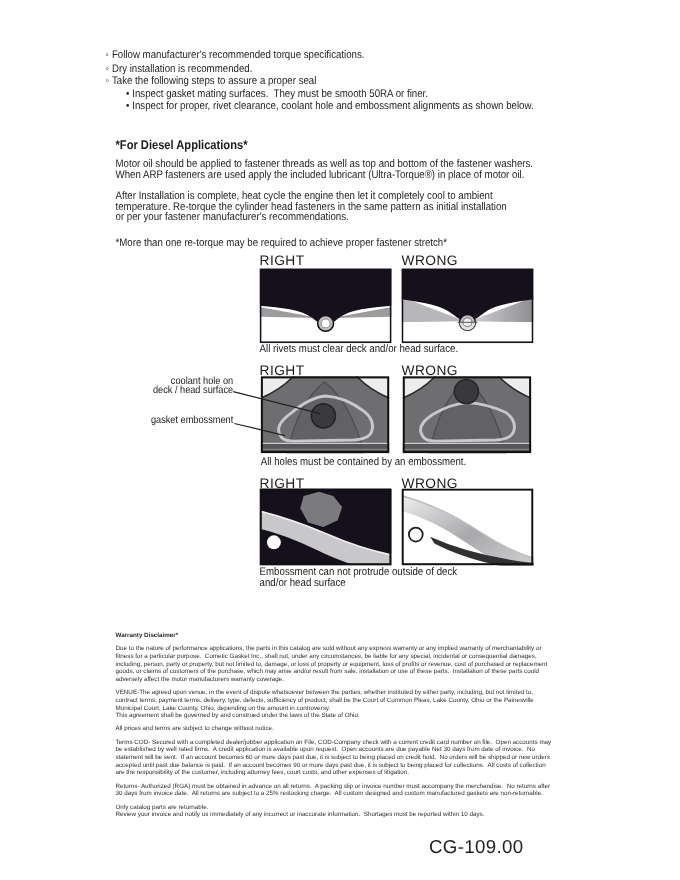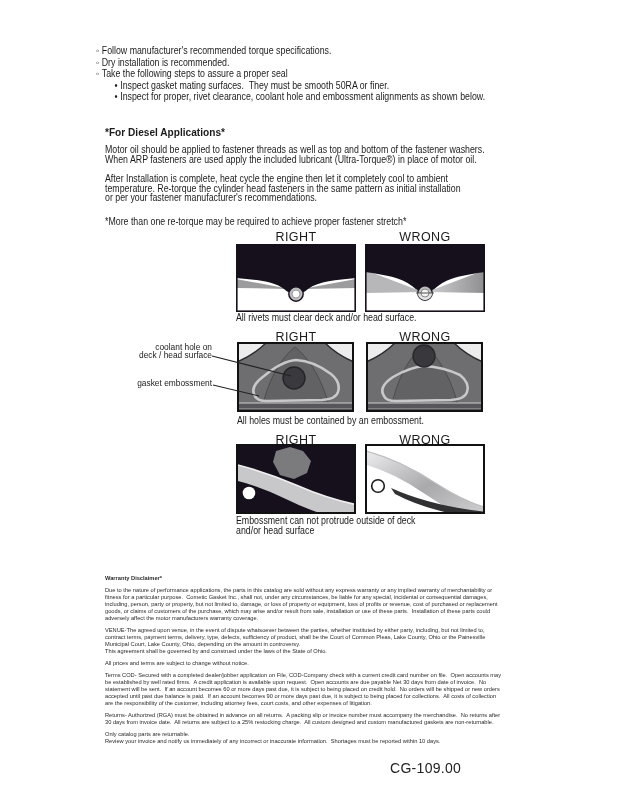--- a/index.html
+++ b/index.html
@@ -20,34 +20,34 @@
   .b-row{display:flex;gap:3px;align-items:flex-start;}
   .b-row .mk{flex:0 0 auto;}
   .b-sub{margin-left:21px;}
 
   .h2{left:105px;top:116px;font-size:11.5px;font-weight:bold;}
   .body-p{font-size:10px;line-height:9.7px;}
   .p1{left:105px;top:135px;}
   .p2{left:105px;top:164px;}
   .note{left:105px;top:206px;font-size:10px;}
 
-  .rw{width:120px;text-align:center;font-size:12.5px;letter-spacing:.4px;color:#1a1a1c;}
+  .rw{width:120px;font-size:12.5px;letter-spacing:.4px;color:#1a1a1c;}
   .cap{font-size:10px;line-height:9.5px;color:#1a1a1c;}
   .diag{display:block;}
 
   .lab{font-size:9.5px;line-height:7.8px;text-align:right;color:#1a1a1c;}
   .lab-coolant{left:90px;top:343px;width:122px;}
   .lab-emb{left:90px;top:379px;width:122px;}
   .ptr{left:205px;top:350px;pointer-events:none;}
 
   .legal{left:105px;top:575px;font-size:5.7px;line-height:7.15px;color:#2a2a2c;}
   .legal p{margin:0 0 4.5px 0;white-space:pre;}
   .legal .lh{font-weight:bold;margin:0 0 4.5px 0;}
 
-  .code{left:390px;top:760px;font-size:14px;letter-spacing:.3px;color:#222;}
+  .code{left:390px;top:760px;font-size:17px;letter-spacing:.3px;color:#222;}
 </style>
 </head>
 <body>
 
 <div id="page">
 
 
   <div class="abs bullets cond">
     <div class="b-row">
       <span class="mk">◦</span>

